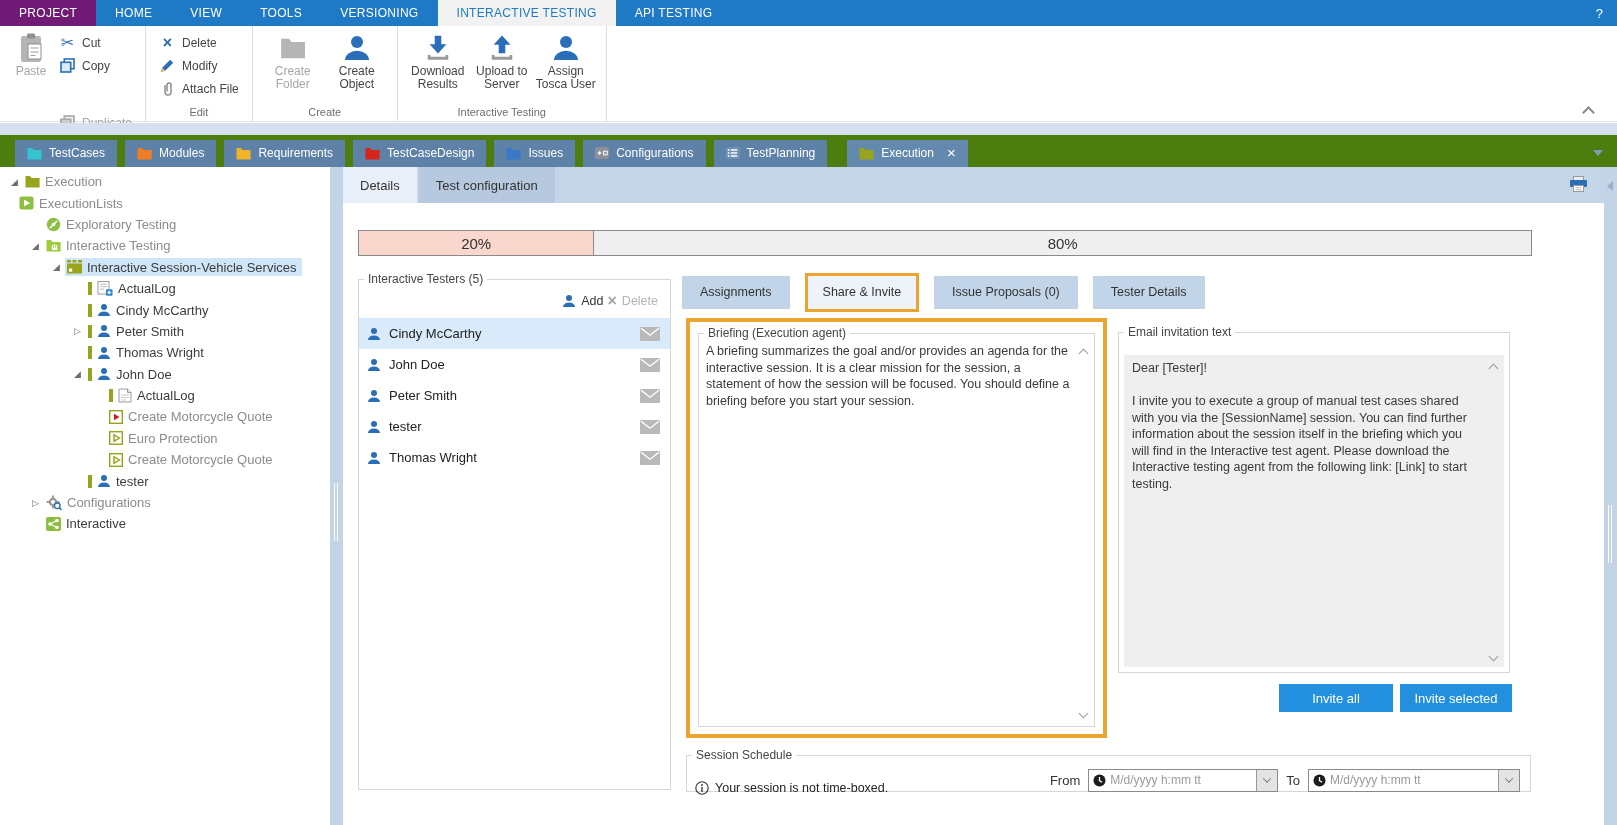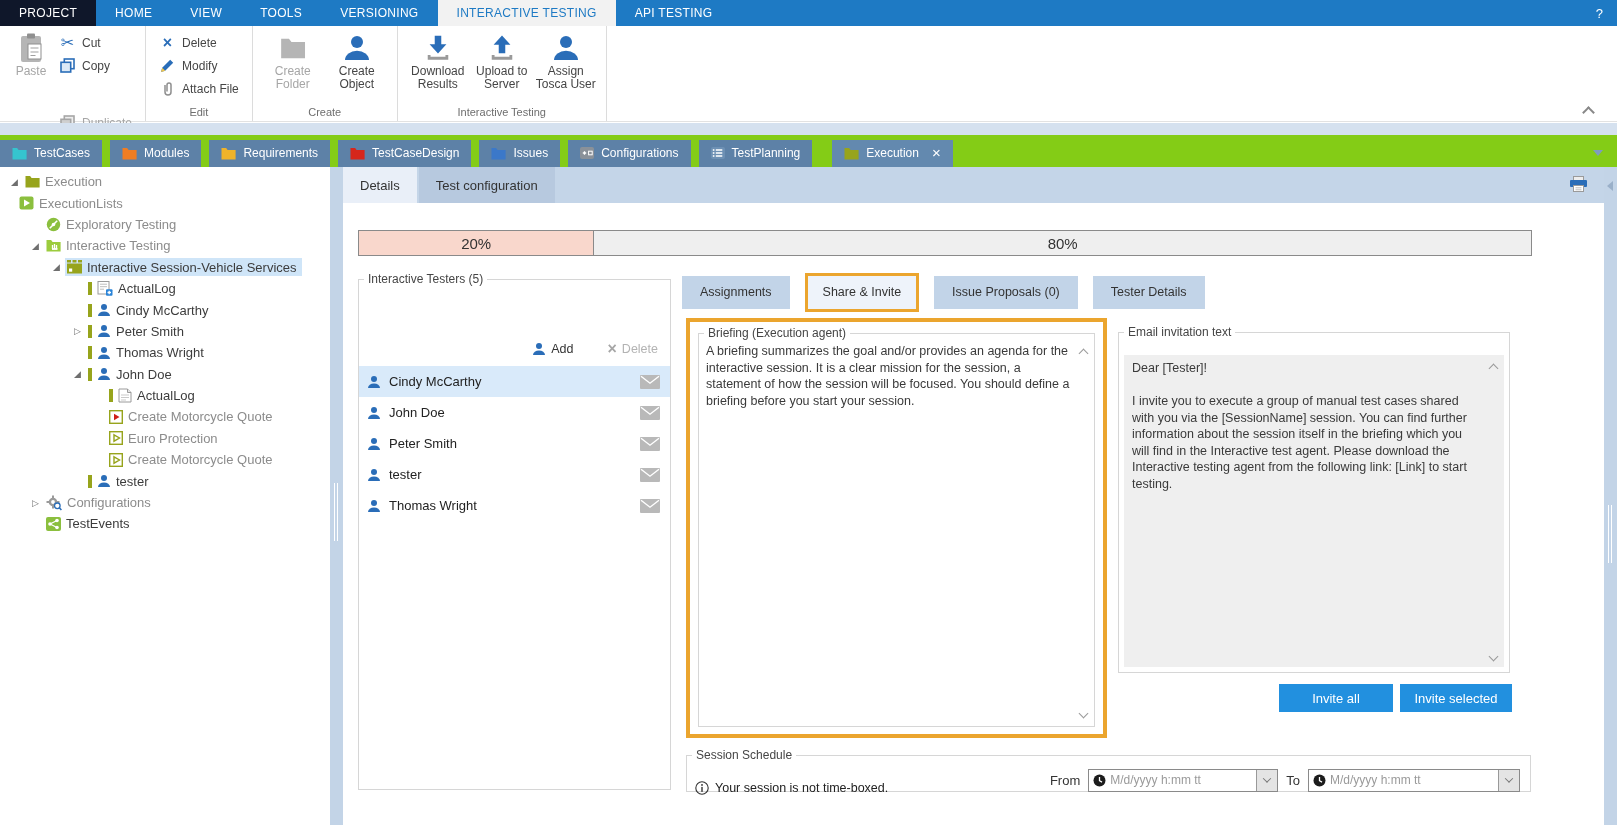--- a/index.html
+++ b/index.html
@@ -2,21 +2,21 @@
 <html><head>
 <meta charset="utf-8">
 <style>
   * { margin:0; padding:0; box-sizing:border-box; }
   html,body { width:1617px; height:825px; font-family:"Liberation Sans", sans-serif; background:#fff; overflow:hidden; }
   #app { position:relative; width:1617px; height:825px; background:#fff; }
 
   
   .menubar { position:absolute; top:0; left:0; right:0; height:26px; background:#1e7ac4; display:flex; align-items:stretch; }
   .menu-item { display:flex; align-items:center; padding:0 19px; color:#fff; font-size:12px; letter-spacing:.3px; cursor:default; }
-  .menu-item.emph { background:#0f172a; }
+  .menu-item.emph { background:#701a75; }
   .menu-item.active { background:#f2f2f2; color:#1e7ac4; }
   .menu-help { margin-left:auto; display:flex; align-items:center; padding:0 14px; color:#fff; font-size:13px; }
 
   
   .ribbon { position:absolute; top:26px; left:0; right:0; height:96px; background:#fff; display:flex; border-bottom:1px solid #e2e2e2; }
   .rib-group { display:flex; flex-direction:column; border-right:1px solid #dcdcdc; padding:2px 8px 0 8px; }
   .rib-body { display:flex; flex:1; align-items:flex-start; }
   .rib-label { text-align:center; font-size:11px; color:#6e6e6e; padding:1px 0 3px; }
   .big-btn { width:64px; display:flex; flex-direction:column; align-items:center; font-size:12px; color:#454545; padding-top:3px; text-align:center; line-height:13px; }
   .big-btn .bic { height:34px; display:flex; align-items:center; }
@@ -26,21 +26,21 @@
   .small-btn { display:flex; align-items:center; gap:6px; height:23px; font-size:12px; color:#454545; padding:0 5px; }
   .small-btn.dis { color:#a6a6a6;margin-top:34px; }
   .glyph-blue { color:#2a6db8; font-size:15px; line-height:15px; }
   .glyph-gray { color:#a6a6a6; font-size:15px; line-height:15px; }
   .glyph-x { font-weight:bold; font-size:16px; line-height:14px; }
   .rib-collapse { position:absolute; top:108px; right:24px; width:9px; height:9px; border-right:2px solid #888; border-bottom:2px solid #888; transform:rotate(-135deg); }
 
   .blue-band { position:absolute; top:123px; left:0; right:0; height:12px; background:#d5e1ef; }
 
   
-  .ws-strip { position:absolute; top:135px; left:0; right:0; height:36px; background:#84cc16; display:flex; align-items:center; padding-left:0; }
+  .ws-strip { position:absolute; top:135px; left:0; right:0; height:36px; background:#4d7c0f; display:flex; align-items:center; padding-left:15px; }
   .ws-tab { height:27px; background:#5d81a7; color:#fff; display:flex; align-items:center; gap:7px; padding:0 12px; margin-right:8px; font-size:12px; white-space:nowrap; }
   .ws-tab.active { background:#6389af; }
   .ws-close { margin-left:6px; font-size:15px; line-height:14px; color:#fff; }
   .ws-caret { margin-left:auto; margin-right:14px; width:0; height:0; border-left:5px solid transparent; border-right:5px solid transparent; border-top:6px solid #7f9cbd; }
 
   
   .left-panel { position:absolute; top:167px; left:0; width:330px; bottom:0; background:#fff; overflow:hidden; padding-top:4px; }
   .tree-row { display:flex; align-items:center; height:21.4px; font-size:13px; color:#3c3c3c; white-space:nowrap; }
   .tree-row.muted { color:#8c8c8c; }
   .expander { width:17px; text-align:center; color:#6f6f6f; font-size:9px; flex:0 0 17px; }
@@ -65,21 +65,21 @@
   .content { position:absolute; top:36px; left:0; right:0; bottom:0; background:#fff; }
 
   .progress { position:absolute; left:15px; top:27px; width:1174px; height:26px; border:1px solid #8a8a8a; display:flex; font-size:15px; color:#333; }
   .pseg { display:flex; align-items:center; justify-content:center; height:100%; }
   .pseg + .pseg { border-left:1px solid #8a8a8a; }
 
   fieldset { border:1px solid #d6d6d6; background:#fff; }
   legend { font-size:12px; color:#454545; padding:0 4px; margin-left:5px; white-space:nowrap; }
 
   .testers-fs { position:absolute; left:15px; top:69px; width:313px; height:518px; }
-  .t-toolbar { display:flex; justify-content:flex-end; align-items:center; gap:34px; padding:8px 12px 10px 0; font-size:12.5px;margin-top:48px; }
+  .t-toolbar { display:flex; justify-content:flex-end; align-items:center; gap:4px; padding:8px 12px 10px 0; font-size:12.5px; }
   .t-add { display:flex; align-items:center; gap:5px; color:#333; }
   .t-del { display:flex; align-items:center; gap:5px; color:#b3b3b3; }
   .tester-row { display:flex; align-items:center; height:31px; padding:0 10px 0 8px; font-size:13px; color:#222; gap:8px; }
   .tester-row.selected { background:#d9eafa; }
   .tester-row .env { margin-left:auto; display:flex; }
 
   .stabs { position:absolute; left:339px; top:71px; display:flex; gap:15px; height:36px; align-items:center; }
   .stab { background:#c2d4e8; padding:0 18px; height:33px; display:flex; align-items:center; font-size:12.5px; color:#333; white-space:nowrap; }
   .stab.active { background:#eef3fa; border:3px solid #eba52e; padding:0 15px; height:39px; }
 
@@ -561,21 +561,21 @@
 
       <span class="tico">
             <svg width="15" height="14" viewBox="0 0 15 14">
               <rect width="15" height="14" rx="2" fill="#8bbf3e"></rect>
               <path d="M4 7 L11 3.5 M4 7 L11 10.5" stroke="#fff" stroke-width="1.2"></path>
               <circle cx="4" cy="7" r="1.8" fill="#fff"></circle>
               <circle cx="11" cy="3.5" r="1.8" fill="#fff"></circle>
               <circle cx="11" cy="10.5" r="1.8" fill="#fff"></circle>
             </svg>
           </span>
-      <span>TestEvents</span>
+      <span>Interactive</span>
     </span>
       </div>
     </div>
 
   <div class="splitter-v">
       <div class="grip" style="top:316px;"></div>
     </div>
 
   <div class="right-area">
     <div class="detail-strip">

